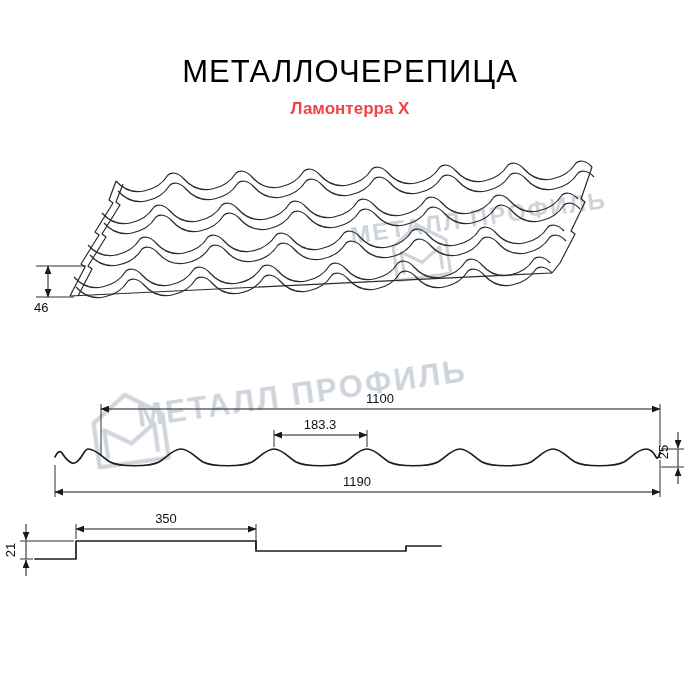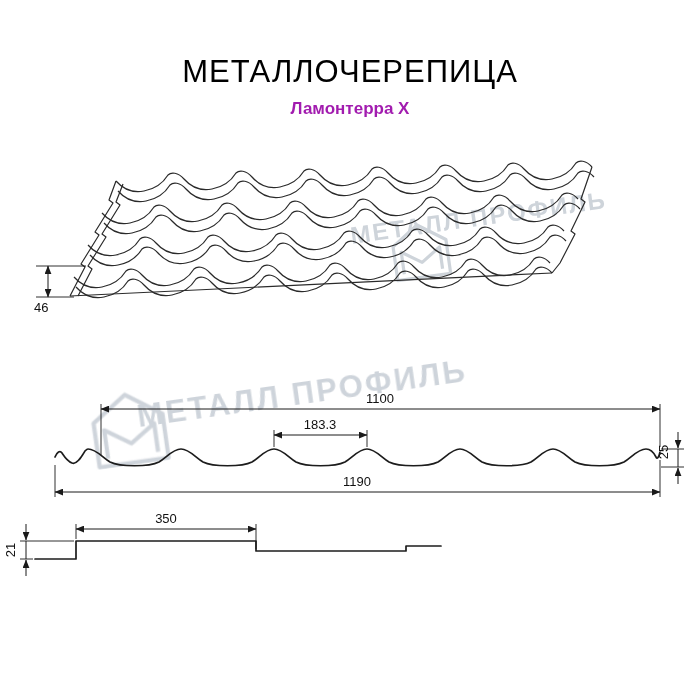--- a/index.html
+++ b/index.html
@@ -1,21 +1,21 @@
 <!DOCTYPE html>
 <html><head>
 <meta charset="utf-8">
 <style>
   html,body{margin:0;padding:0;background:#fff;}
   .canvas{position:relative;width:700px;height:700px;background:#ffffff;overflow:hidden;
           font-family:"Liberation Sans",sans-serif;}
   .title{position:absolute;top:54px;left:0;width:100%;text-align:center;margin:0;
          font-size:31px;font-weight:normal;letter-spacing:1px;color:#000;}
   .subtitle{position:absolute;top:99px;left:0;width:100%;text-align:center;
-            font-size:17px;font-weight:600;color:#a21caf;}
+            font-size:17px;font-weight:600;color:#ef4444;}
   svg{position:absolute;left:0;top:0;}
   svg text{font-family:"Liberation Sans",sans-serif;}
   .dim{font-size:13px;fill:#111;}
   .wm-text{font-weight:bold;fill:#ccd2d9;}
   .wm1-text{font-size:24px;letter-spacing:2px;}
   .wm2-text{font-size:31px;letter-spacing:2.5px;}
   .profile{fill:none;stroke:#1c1c1c;stroke-width:1.7;stroke-linejoin:round;stroke-linecap:round;}
   .persp{fill:none;stroke:#2a2a2a;stroke-width:1.2;stroke-linejoin:round;}
   .ext{stroke:#1a1a1a;stroke-width:0.9;}
   .dimline{stroke:#1a1a1a;stroke-width:1;}

